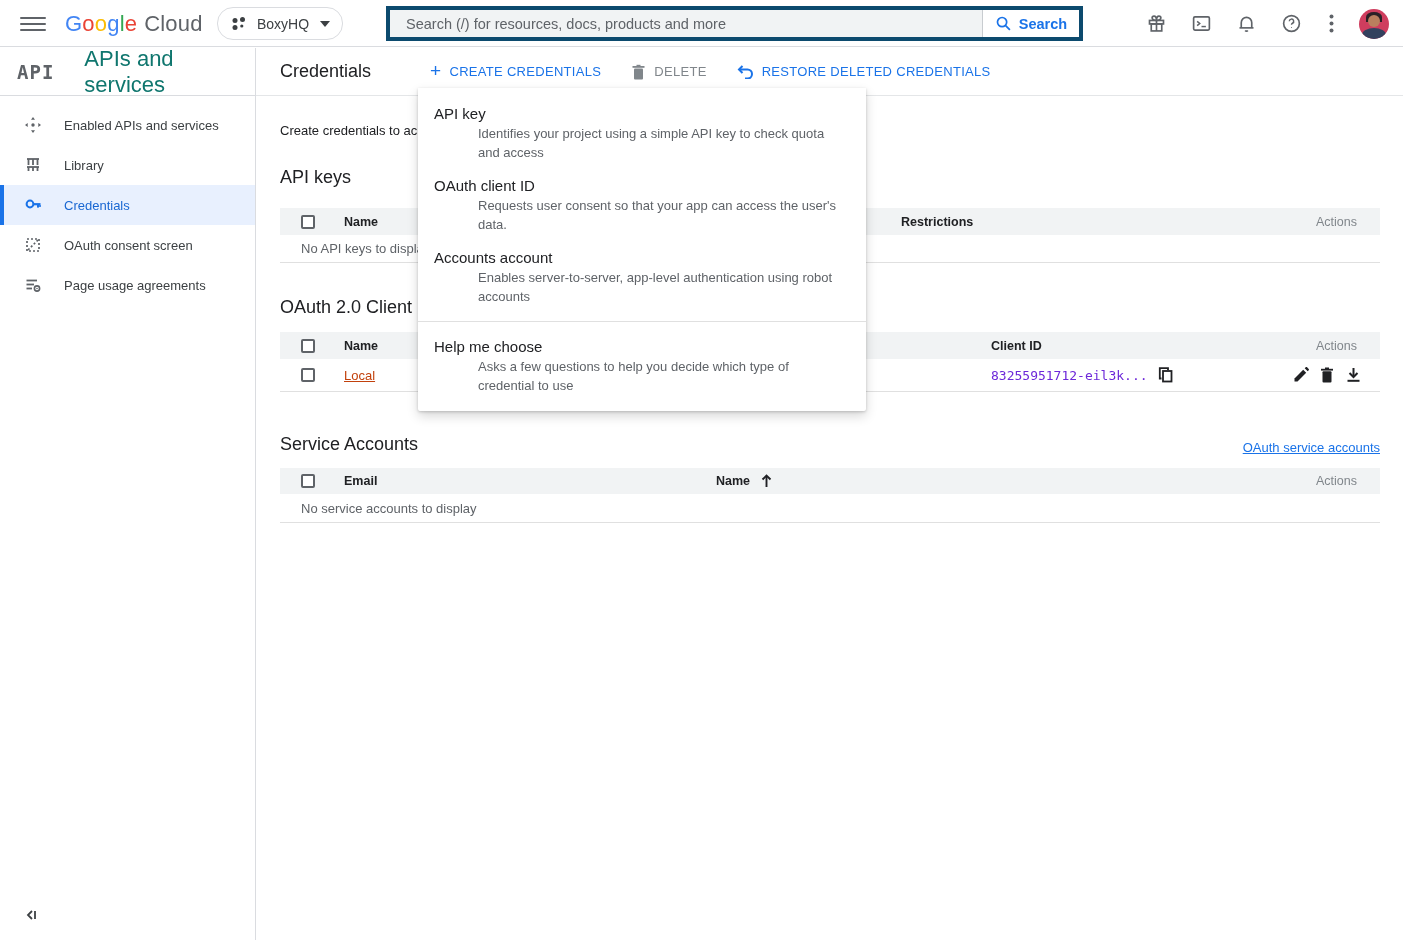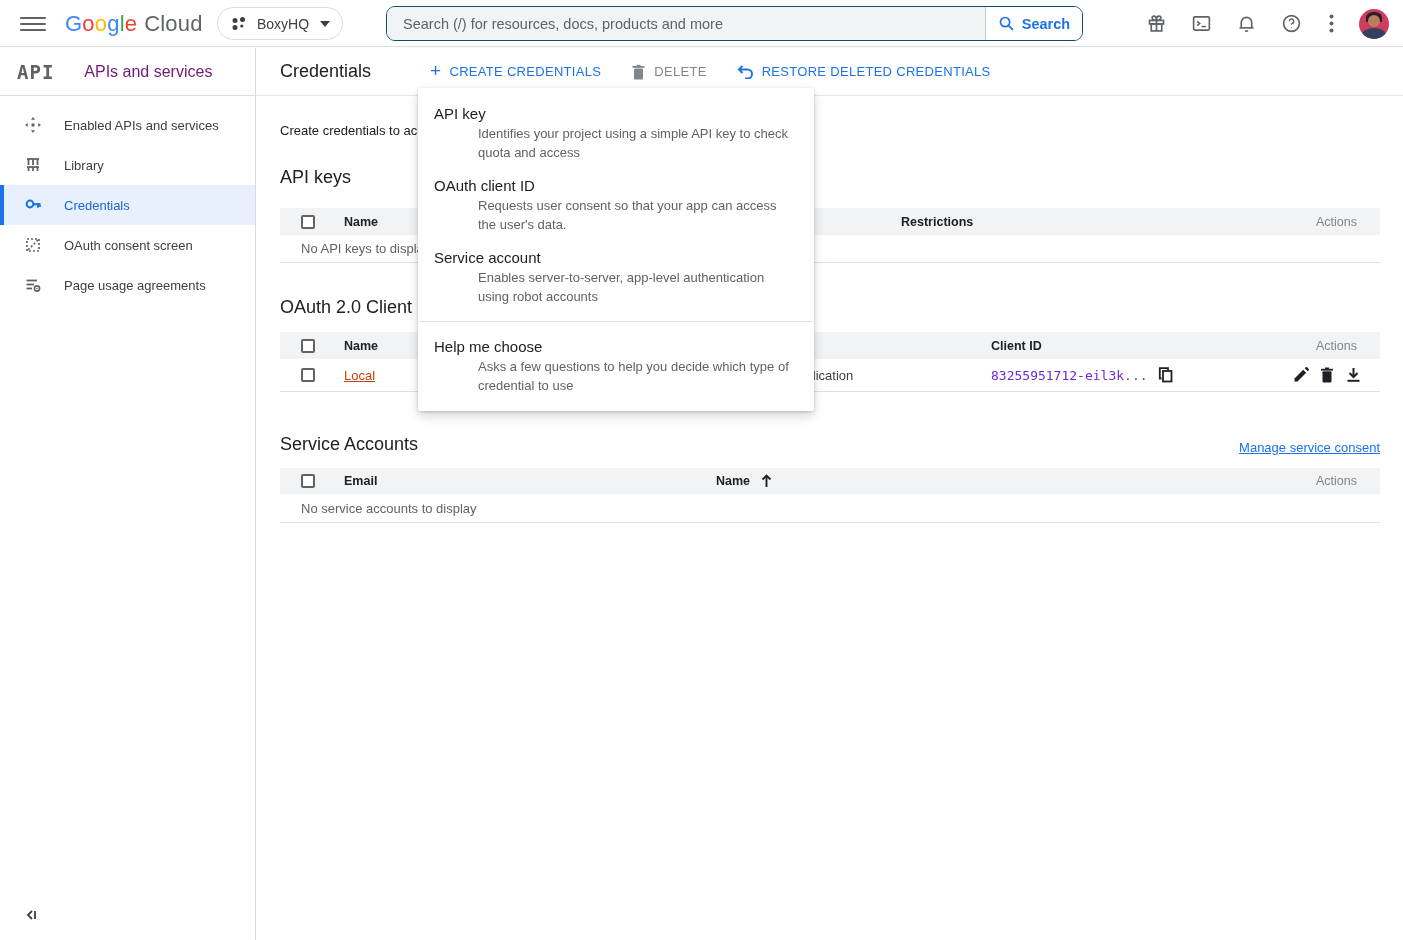--- a/index.html
+++ b/index.html
@@ -16,21 +16,21 @@
     font-size:22px; letter-spacing:.2px; }
   .gc-logo .lg { font-weight:500; }
   .l-blue{color:#4285F4}.l-red{color:#EA4335}.l-yellow{color:#FBBC05}.l-green{color:#34A853}
   .gc-cloud { color:#5f6368; margin-left:7px; font-weight:400; }
   .project-btn { position:absolute; left:217px; top:7px; height:33px; min-width:124px;
     border:1px solid #dadce0; border-radius:16px; background:#fff; display:flex; align-items:center;
     gap:9px; padding:0 12px; font-size:14px; color:#3c4043; cursor:pointer; }
   .proj-caret { width:0; height:0; border-left:5px solid transparent; border-right:5px solid transparent;
     border-top:6px solid #3c4043; margin-left:2px; }
   .search-wrap { position:absolute; left:386px; top:6px; width:697px; height:35px; display:flex;
-    border:1px solid #0c4a6e; border-radius:9px; overflow:hidden; background:#f1f3f4; }
+    border:4px solid #0c4a6e; border-radius:0; overflow:hidden; background:#f1f3f4; }
   .search-input { flex:1; border:none; outline:none; background:#f1f3f4; padding:0 16px;
     font-size:14.5px; color:#202124; font-family:inherit; }
   .search-input::placeholder { color:#5f6368; }
   .search-btn { width:97px; background:#fff; border:none; border-left:1px solid #c8ccd0;
     color:#1a73e8; font-size:14.5px; font-weight:600; display:flex; align-items:center;
     justify-content:center; gap:7px; cursor:pointer; font-family:inherit; }
   .topbar-icons { position:absolute; right:14px; top:0; height:47px; display:flex;
     align-items:center; gap:21px; }
   .tico { width:24px; height:24px; color:#5f6368; display:flex; align-items:center;
     justify-content:center; cursor:pointer; }
@@ -40,21 +40,21 @@
   .avatar .face { position:absolute; left:9px; top:6px; width:12px; height:12px; border-radius:50%; background:#b97f5e; }
   .avatar .shirt { position:absolute; left:3px; top:19px; width:24px; height:14px; border-radius:50% 50% 0 0; background:#33415e; }
 
   
   .sidebar { position:absolute; top:48px; left:0; width:256px; bottom:0; background:#fff;
     border-right:1px solid #dadce0; z-index:5; }
   .sidebar-header { height:48px; border-bottom:1px solid #dadce0; display:flex; align-items:center;
     padding-left:17px; gap:30px; }
   .api-logo { font-family:"DejaVu Sans Mono","Liberation Mono",monospace; font-weight:bold;
     font-size:19px; color:#5f6368; letter-spacing:1px; }
-  .sidebar-title { font-size:16px; color:#701a75; }
+  .sidebar-title { font-size:22px; color:#0f766e; }
   .nav { padding-top:9px; }
   .nav-item { height:40px; display:flex; align-items:center; padding-left:24px; gap:22px;
     font-size:13px; color:#3c4043; cursor:pointer; position:relative; }
   .nav-item .nico { width:18px; height:18px; color:#5f6368; display:flex; align-items:center; justify-content:center; }
   .nav-item.selected { background:#e8f0fe; color:#1967d2; font-weight:500; }
   .nav-item.selected .nico { color:#1a73e8; }
   .nav-item.selected::before { content:""; position:absolute; left:0; top:0; bottom:0; width:4px; background:#1a73e8; }
   .collapse-btn { position:absolute; left:24px; bottom:15px; width:18px; height:18px; color:#3c4043; cursor:pointer; }
 
   
@@ -105,21 +105,21 @@
   .sort-ico { width:14px; height:14px; color:#202124; }
 
   
   .sa-table { margin-top:13px; }
   .sa-head { height:26px; }
   .sa-email { width:372px; }
   .sa-name { flex:1; display:flex; align-items:center; gap:10px; }
   .sa-empty { height:29px; }
 
   
-  .menu { position:absolute; left:418px; top:88px; width:396px; background:#fff; z-index:40;
+  .menu { position:absolute; left:418px; top:88px; width:448px; background:#fff; z-index:40;
     border-radius:0 0 2px 2px; padding:9px 0;
     box-shadow:0 1px 3px rgba(0,0,0,.18), 0 5px 12px rgba(0,0,0,.16); }
   .menu-item { padding:7px 24px 7px 16px; cursor:pointer; }
   .mi-title { font-size:15px; color:#202124; line-height:20px; }
   .mi-desc { font-size:13px; color:#5f6368; line-height:19px;margin-left:44px; }
   .menu-div { height:1px; background:#e0e0e0; margin:8px 0; }
 
   svg { display:block; }
 </style>
 </head>
@@ -386,21 +386,21 @@
                 <polyline points="3.5,6 7.5,10 11.5,6"></polyline>
               <line x1="1.5" y1="13.8" x2="13.5" y2="13.8"></line>
             </svg>
           </span>
         </span>
       </div>
     </div>
 
     <div class="sa-row">
       <span class="section-h">Service Accounts</span>
-      <a class="manage-link">Manage service consent</a>
+      <a class="manage-link">OAuth service accounts</a>
     </div>
     <div class="table sa-table">
       <div class="thead sa-head">
         <span class="c-check">
             <span class="cb"></span>
           </span>
         <span class="sa-email">Email</span>
         <span class="sa-name">
           <span>Name</span>
           <span class="sort-ico">
@@ -420,21 +420,21 @@
 <div class="menu">
   <div class="menu-item">
     <div class="mi-title">API key</div>
     <div class="mi-desc">Identifies your project using a simple API key to check quota and access</div>
   </div>
   <div class="menu-item">
     <div class="mi-title">OAuth client ID</div>
     <div class="mi-desc">Requests user consent so that your app can access the user's data.</div>
   </div>
   <div class="menu-item">
-    <div class="mi-title">Service account</div>
+    <div class="mi-title">Accounts account</div>
     <div class="mi-desc">Enables server-to-server, app-level authentication using robot accounts</div>
   </div>
   <div class="menu-div"></div>
   <div class="menu-item">
     <div class="mi-title">Help me choose</div>
     <div class="mi-desc">Asks a few questions to help you decide which type of credential to use</div>
   </div>
 </div>
 
 </body></html>

